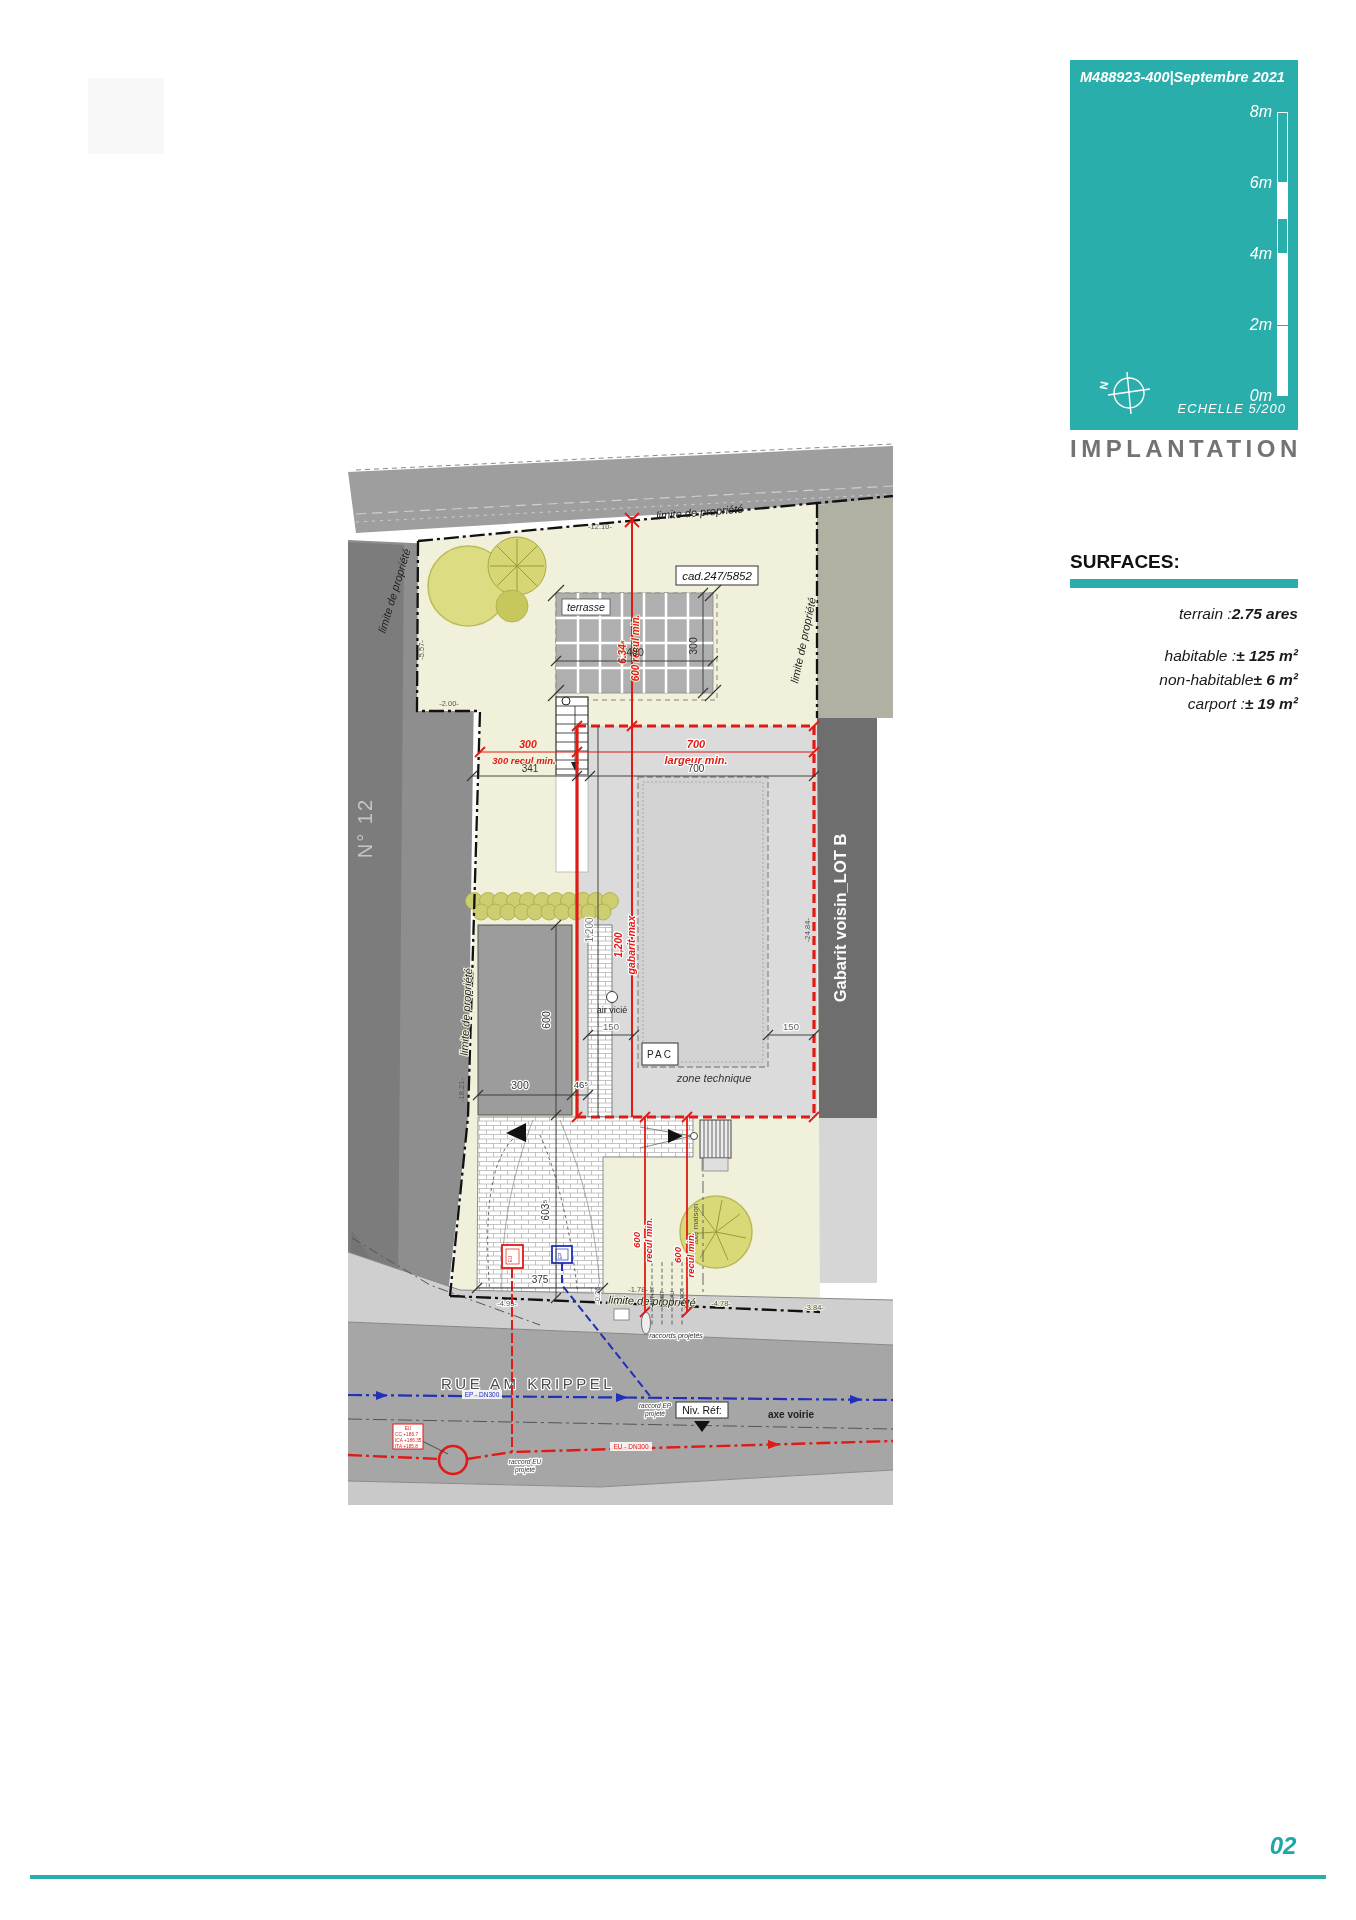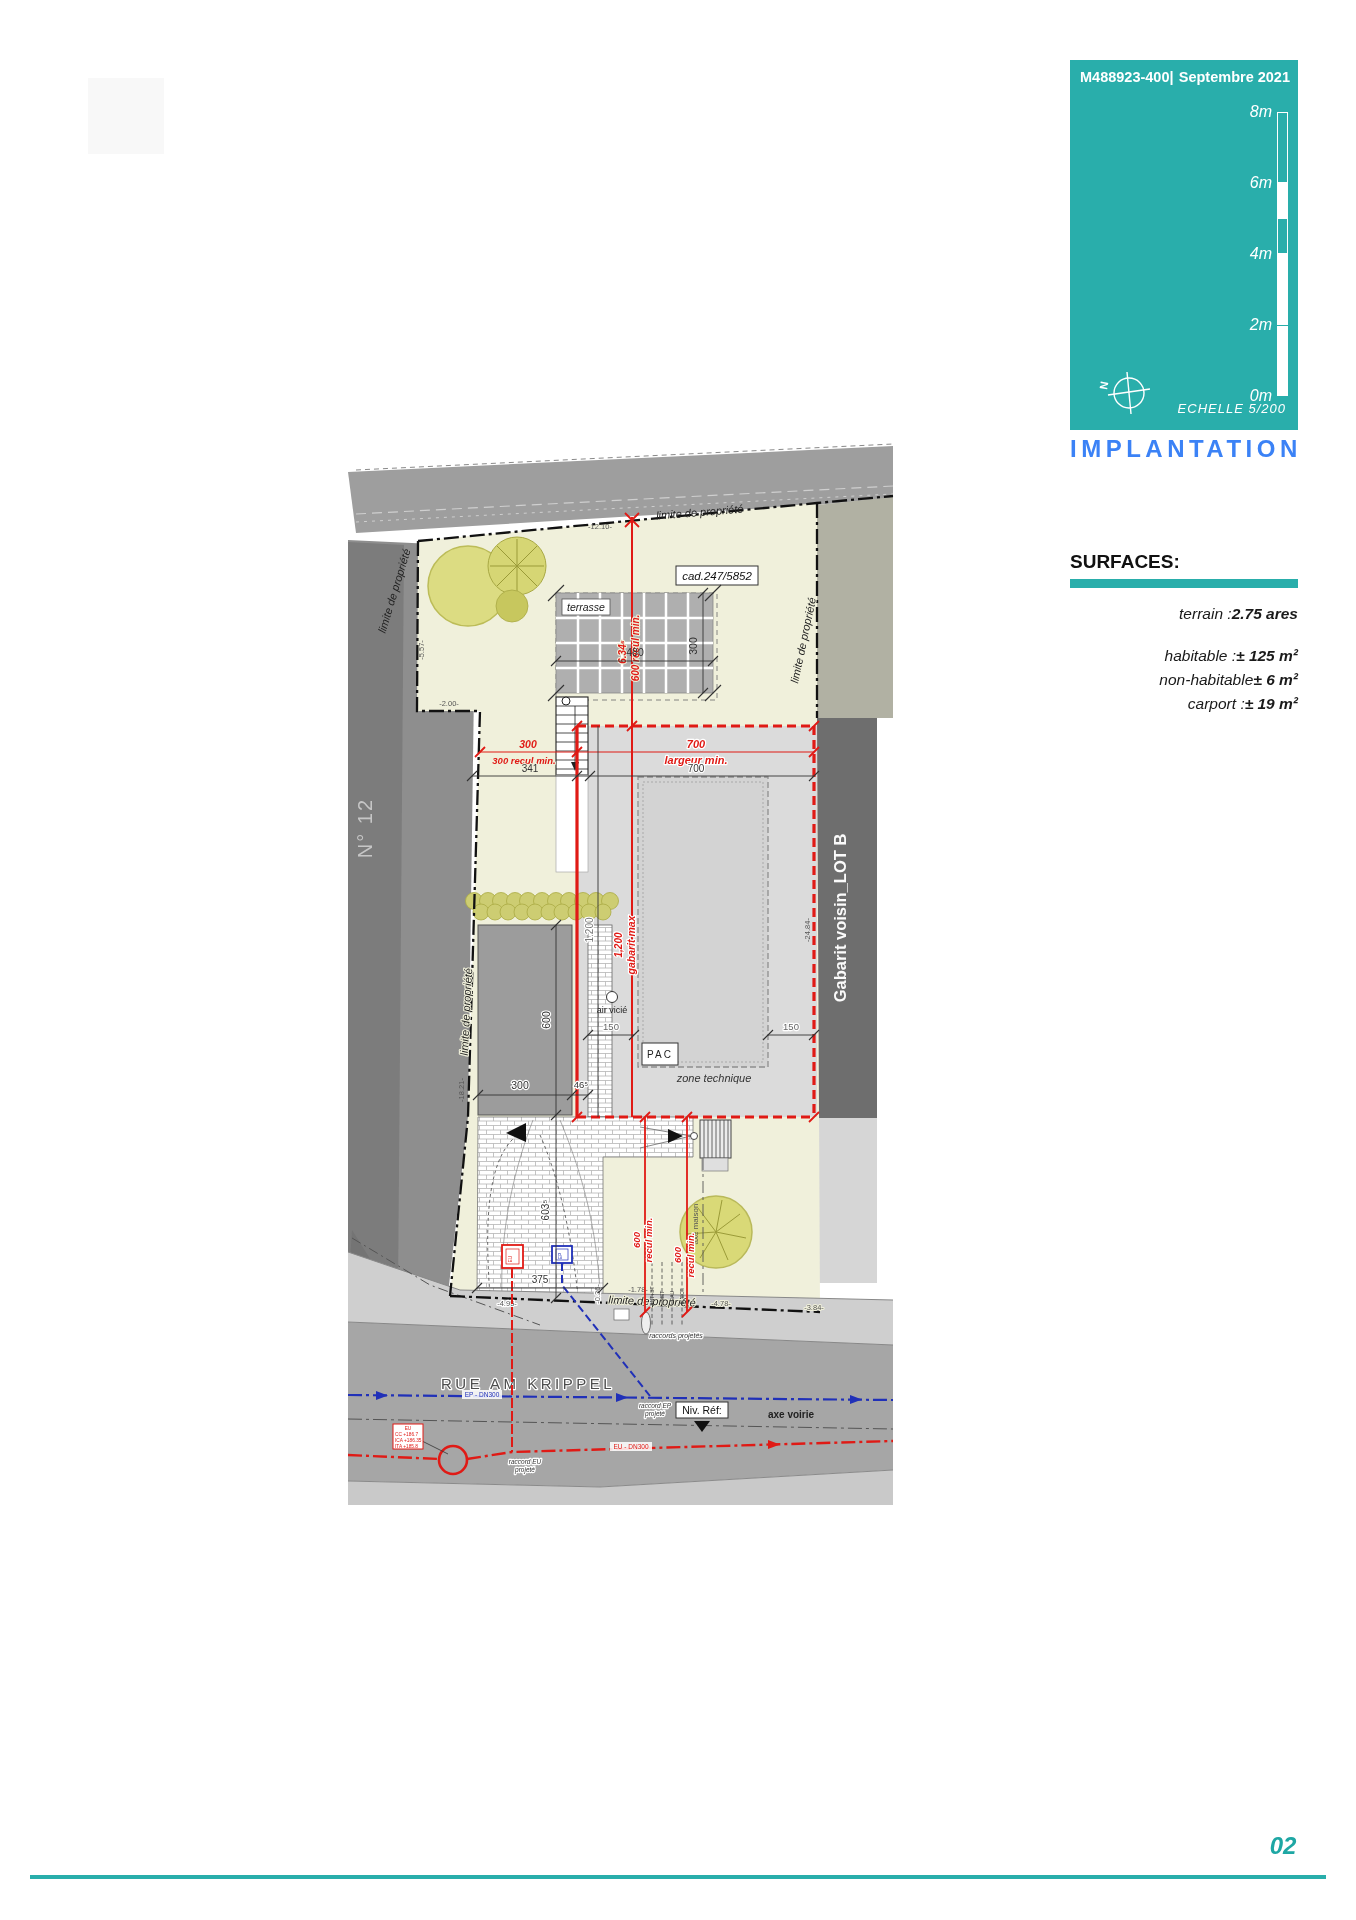--- a/index.html
+++ b/index.html
@@ -1,33 +1,33 @@
 <!DOCTYPE html>
 <html><head>
 <meta charset="utf-8">
 <style>
   html,body{margin:0;padding:0;background:#e9e9e9;}
   .page{position:relative;width:1356px;height:1920px;background:#ffffff;overflow:hidden;
         font-family:"Liberation Sans",sans-serif;margin:0 auto;}
   .abs{position:absolute;}
   
   .tealbox{left:1070px;top:60px;width:228px;height:370px;background:#29aeab;color:#fff;}
-  .tb-head{position:absolute;left:10px;right:8px;top:9px;display:flex;justify-content:space-between;
-           font-size:14.5px;font-weight:bold;white-space:nowrap;}
+  .tb-head{position:absolute;left:10px;right:8px;top:9px;display:flex;
+           font-size:14.5px;font-weight:bold;font-style:italic;white-space:nowrap;}
   .scalebar{position:absolute;right:10px;top:52px;width:11px;height:284px;}
   .seg{box-sizing:border-box;width:11px;}
   .seg.hollow{border:1.5px solid #fff;background:transparent;}
   .seg.solid{background:#fff;}
   .scale-labels{position:absolute;right:26px;top:52px;height:284px;width:30px;}
   .scale-labels span{position:absolute;right:0;transform:translateY(-50%);
                      font-size:16px;font-style:italic;}
   .echelle{position:absolute;right:12px;bottom:14px;font-size:13px;font-style:italic;letter-spacing:1px;}
   .compass{position:absolute;left:26px;bottom:14px;width:58px;height:48px;}
   
-  .impl-title{left:1070px;top:435px;width:228px;color:#3b82f6;font-size:24px;font-weight:bold;
+  .impl-title{left:1070px;top:435px;width:228px;color:#737373;font-size:24px;font-weight:bold;
               letter-spacing:4.5px;white-space:nowrap;}
   .surf-head{left:1070px;top:551px;width:228px;color:#111;font-size:19px;font-weight:bold;}
   .surf-bar{left:1070px;top:579px;width:228px;height:9px;background:#29aeab;}
   .surf-row{left:1070px;width:228px;display:flex;justify-content:flex-end;font-size:15.5px;color:#1a1a1a;}
   .surf-row .lbl{font-style:italic;}
   .surf-row .val{font-weight:bold;font-style:italic;}
   
   .page-num{left:1240px;top:1832px;width:86px;text-align:center;color:#1ea7a4;
             font-size:24px;font-weight:bold;font-style:italic;}
   .footer-line{left:30px;top:1875px;width:1296px;height:4px;background:#29aeab;}

